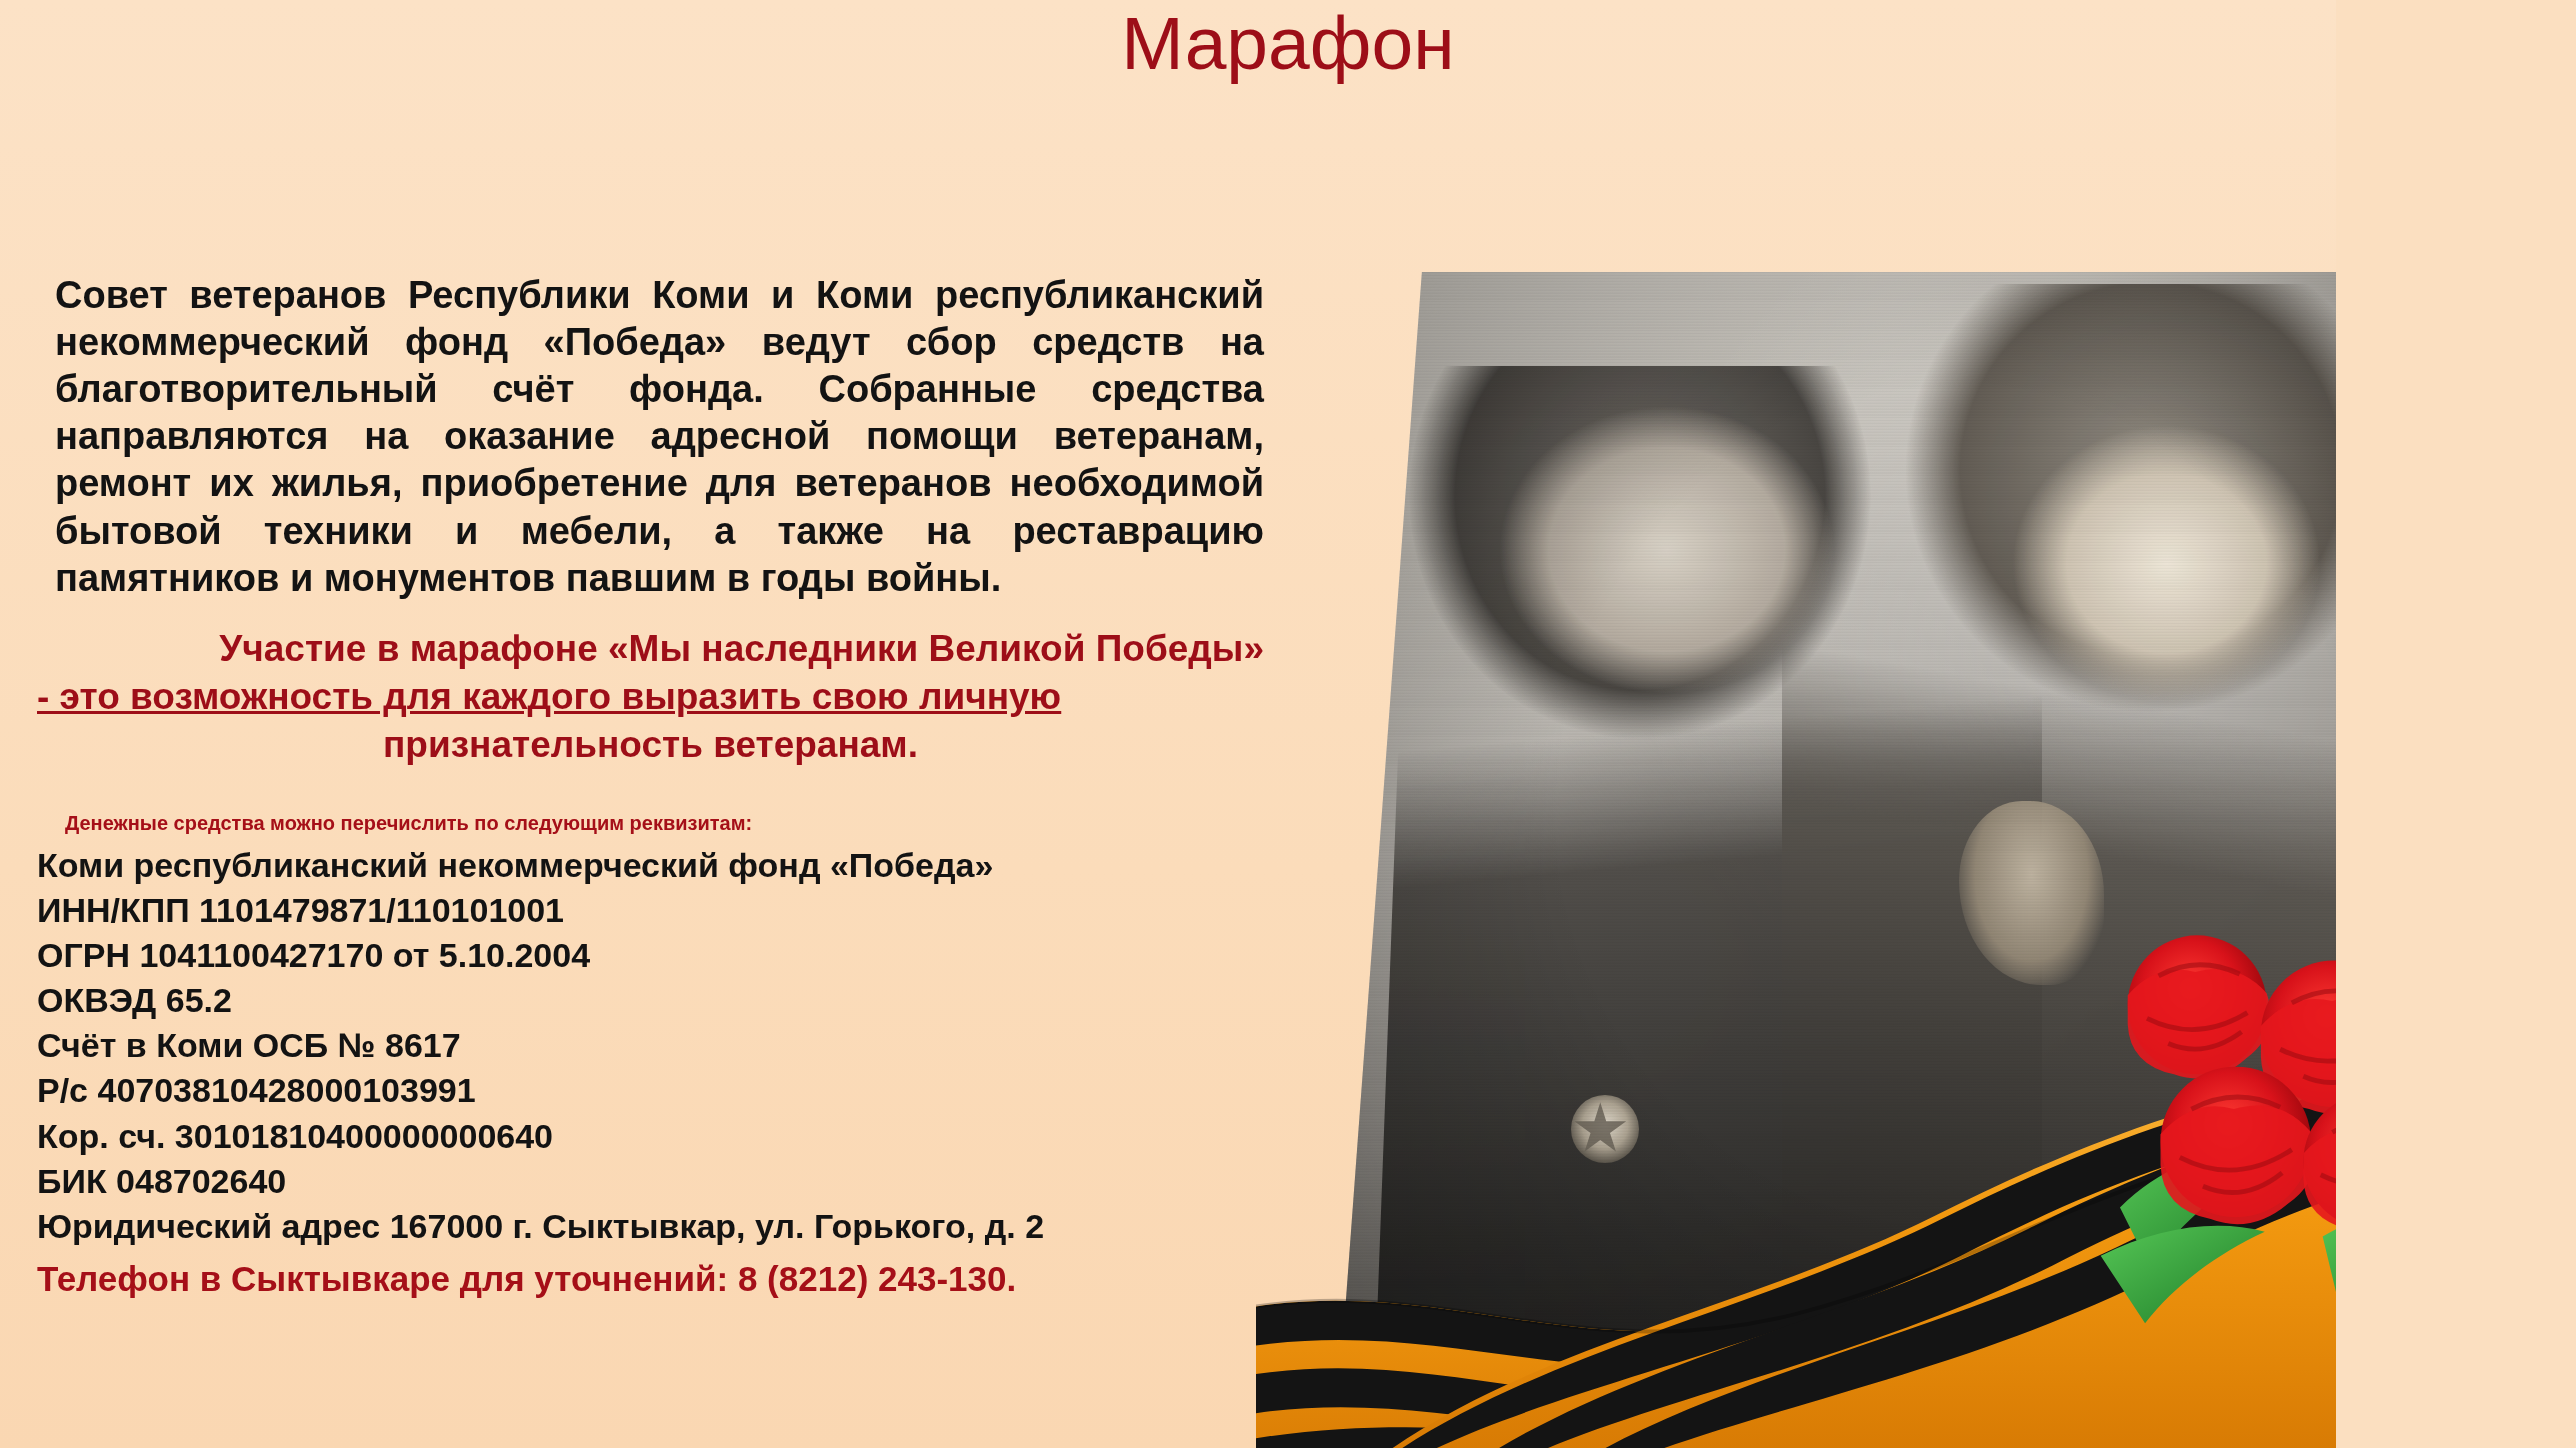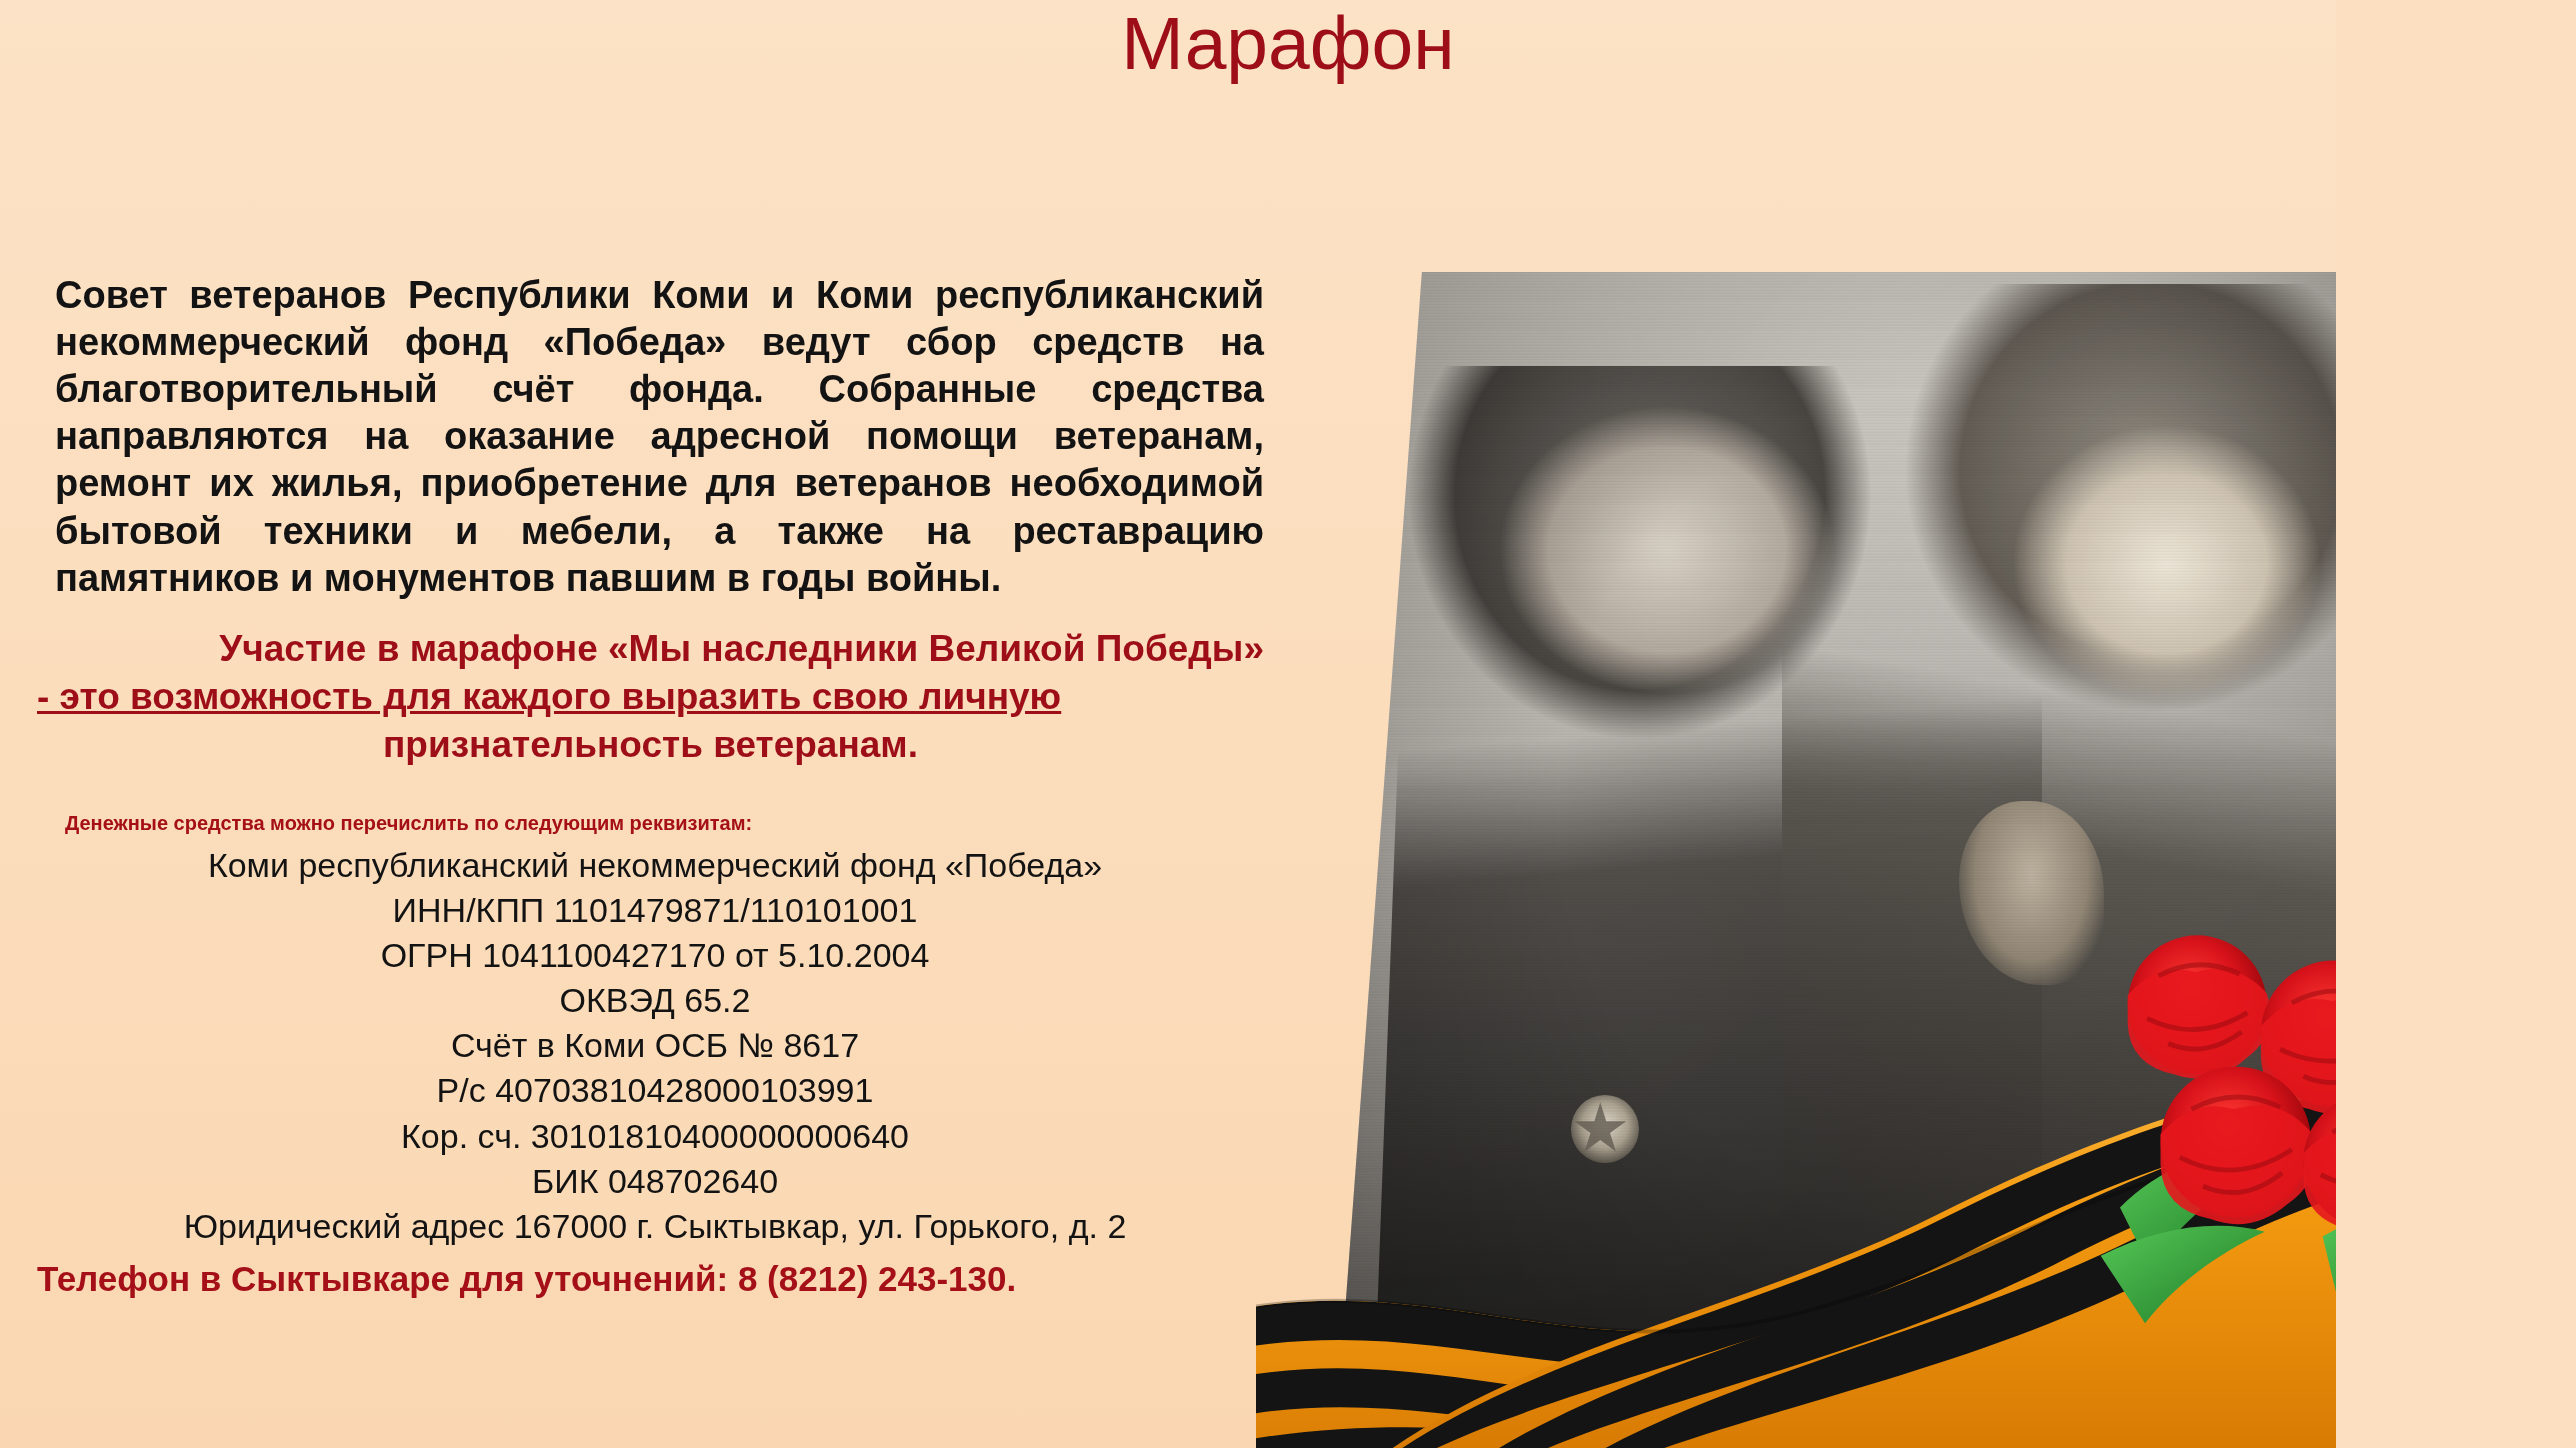--- a/index.html
+++ b/index.html
@@ -93,25 +93,24 @@
   .req-title {
     color: #a50f18;
     font-weight: 700;
     font-size: 20px;
     line-height: 1.32;
     margin-bottom: 6.8px;
     margin-left: 28px;
   }
   .req-line {
     color: #131313;
-    font-weight: 400;
+    font-weight: 700;
     font-size: 34px;
     line-height: 1.325;
     white-space: nowrap;
-    text-align: center;
   }
   .req-phone {
     color: #a50f18;
     font-weight: 700;
     font-size: 35px;
     line-height: 1.3;
     margin-top: 7.7px;
     white-space: nowrap;
   }
 

